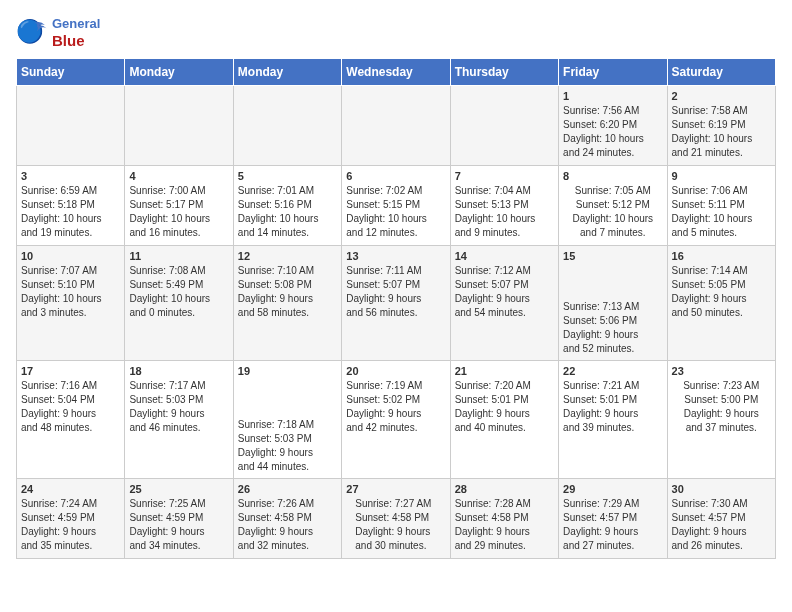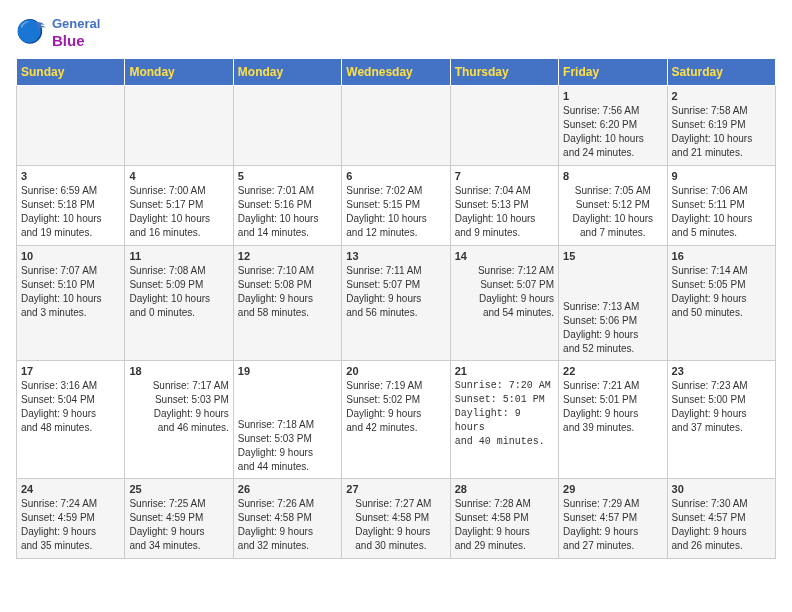--- a/index.html
+++ b/index.html
@@ -43,21 +43,21 @@
       font-size: 14px;
       color: #555;
     }
     table {
       width: 100%;
       border-collapse: collapse;
       table-layout: fixed;
     }
     thead th {
       background-color: #4472C4;
-      color: #fde047;
+      color: #ffffff;
       font-size: 12px;
       font-weight: bold;
       padding: 6px 4px;
       text-align: left;
       border: 1px solid #fff;
     }
     tbody td {
       vertical-align: top;
       border: 1px solid #ccc;
       padding: 4px;
@@ -93,21 +93,21 @@
 <div class="header-area">
   <div class="logo">
     <svg class="logo-bird" viewBox="0 0 40 40">
       <text y="28" font-size="28">🔵</text>
       <path d="M22,8 Q30,4 36,10 Q30,8 26,14 Q28,6 22,8Z" fill="#4472C4"></path>
       <path d="M24,12 Q32,8 38,14 Q32,10 26,18 Q30,8 24,12Z" fill="#4472C4"></path>
     </svg>
     <div>
       <div class="logo-text">
         <span style="color:#4472C4;font-size:13px;font-weight:bold;">General</span><br>
-        <span style="color:#a21caf;font-size:15px;font-weight:bold;">Blue</span>
+        <span style="color:#b91c1c;font-size:15px;font-weight:bold;">Blue</span>
       </div>
     </div>
   </div>
   <div class="title-area">
     <div class="month-title"></div>
     <div class="location-title"></div>
   </div>
 </div>
 
 <table>
@@ -199,41 +199,41 @@
         <td>
           <span class="day-number">10</span>
           <div class="day-info" style="white-space: pre-line;">Sunrise: 7:07 AM
 Sunset: 5:10 PM
 Daylight: 10 hours
 and 3 minutes.</div>
         </td>
         <td>
           <span class="day-number">11</span>
           <div class="day-info" style="white-space: pre-line;">Sunrise: 7:08 AM
-Sunset: 5:09 PM
+Sunset: 5:49 PM
 Daylight: 10 hours
 and 0 minutes.</div>
         </td>
         <td>
           <span class="day-number">12</span>
           <div class="day-info" style="white-space: pre-line;">Sunrise: 7:10 AM
 Sunset: 5:08 PM
 Daylight: 9 hours
 and 58 minutes.</div>
         </td>
         <td>
           <span class="day-number">13</span>
           <div class="day-info" style="white-space: pre-line;">Sunrise: 7:11 AM
 Sunset: 5:07 PM
 Daylight: 9 hours
 and 56 minutes.</div>
         </td>
         <td>
           <span class="day-number">14</span>
-          <div class="day-info" style="white-space: pre-line; text-align: right;">Sunrise: 7:12 AM
+          <div class="day-info" style="white-space: pre-line;">Sunrise: 7:12 AM
 Sunset: 5:07 PM
 Daylight: 9 hours
 and 54 minutes.</div>
         </td>
         <td>
           <span class="day-number">15</span>
           <div class="day-info" style="white-space: pre-line; margin-top: 38px;">Sunrise: 7:13 AM
 Sunset: 5:06 PM
 Daylight: 9 hours
 and 52 minutes.</div>
@@ -242,63 +242,63 @@
           <span class="day-number">16</span>
           <div class="day-info" style="white-space: pre-line;">Sunrise: 7:14 AM
 Sunset: 5:05 PM
 Daylight: 9 hours
 and 50 minutes.</div>
         </td>
       </tr>
       <tr>
         <td>
           <span class="day-number">17</span>
-          <div class="day-info" style="white-space: pre-line;">Sunrise: 3:16 AM
+          <div class="day-info" style="white-space: pre-line;">Sunrise: 7:16 AM
 Sunset: 5:04 PM
 Daylight: 9 hours
 and 48 minutes.</div>
         </td>
         <td>
           <span class="day-number">18</span>
-          <div class="day-info" style="white-space: pre-line; text-align: right;">Sunrise: 7:17 AM
+          <div class="day-info" style="white-space: pre-line;">Sunrise: 7:17 AM
 Sunset: 5:03 PM
 Daylight: 9 hours
 and 46 minutes.</div>
         </td>
         <td>
           <span class="day-number">19</span>
           <div class="day-info" style="white-space: pre-line; margin-top: 41px;">Sunrise: 7:18 AM
 Sunset: 5:03 PM
 Daylight: 9 hours
 and 44 minutes.</div>
         </td>
         <td>
           <span class="day-number">20</span>
           <div class="day-info" style="white-space: pre-line;">Sunrise: 7:19 AM
 Sunset: 5:02 PM
 Daylight: 9 hours
 and 42 minutes.</div>
         </td>
         <td>
           <span class="day-number">21</span>
-          <div class="day-info" style="white-space: pre-line; font-family: Liberation Mono, monospace;">Sunrise: 7:20 AM
+          <div class="day-info" style="white-space: pre-line;">Sunrise: 7:20 AM
 Sunset: 5:01 PM
 Daylight: 9 hours
 and 40 minutes.</div>
         </td>
         <td>
           <span class="day-number">22</span>
           <div class="day-info" style="white-space: pre-line;">Sunrise: 7:21 AM
 Sunset: 5:01 PM
 Daylight: 9 hours
 and 39 minutes.</div>
         </td>
         <td>
           <span class="day-number">23</span>
-          <div class="day-info" style="white-space: pre-line;">Sunrise: 7:23 AM
+          <div class="day-info" style="white-space: pre-line; text-align: center;">Sunrise: 7:23 AM
 Sunset: 5:00 PM
 Daylight: 9 hours
 and 37 minutes.</div>
         </td>
       </tr>
       <tr>
         <td>
           <span class="day-number">24</span>
           <div class="day-info" style="white-space: pre-line;">Sunrise: 7:24 AM
 Sunset: 4:59 PM

